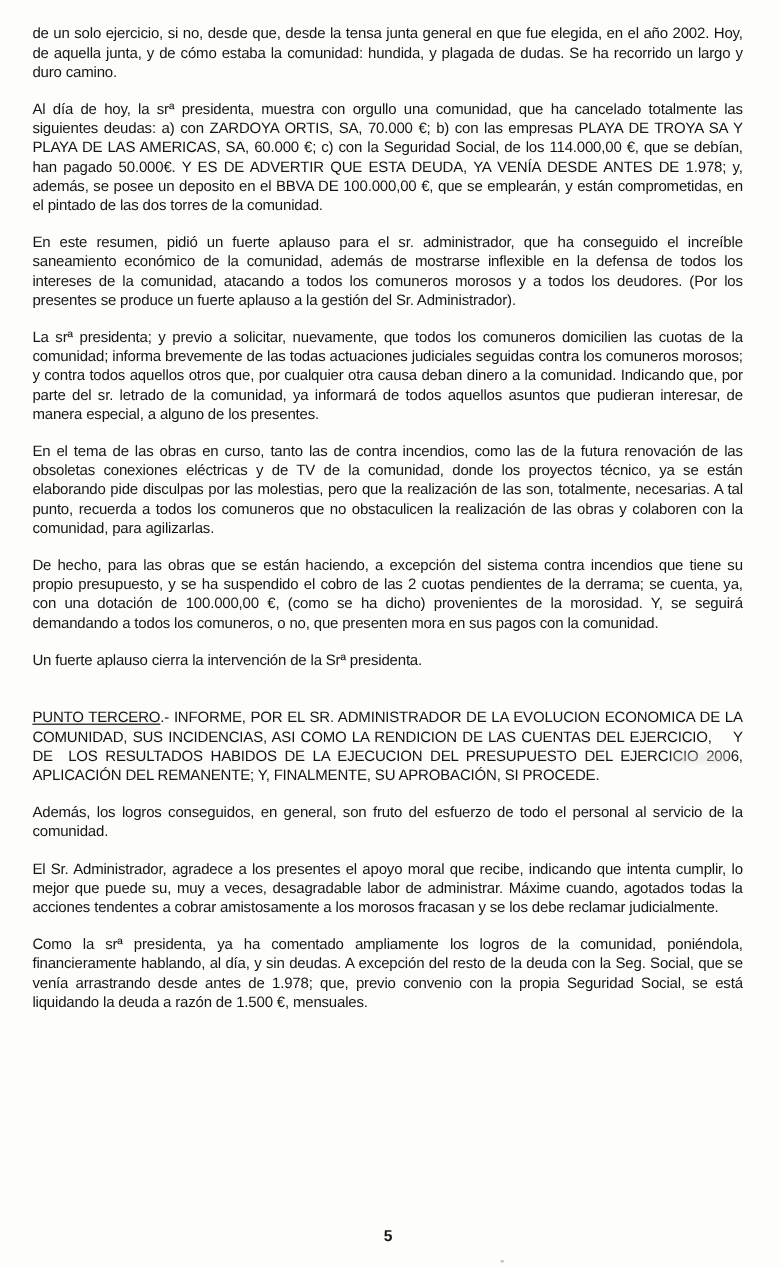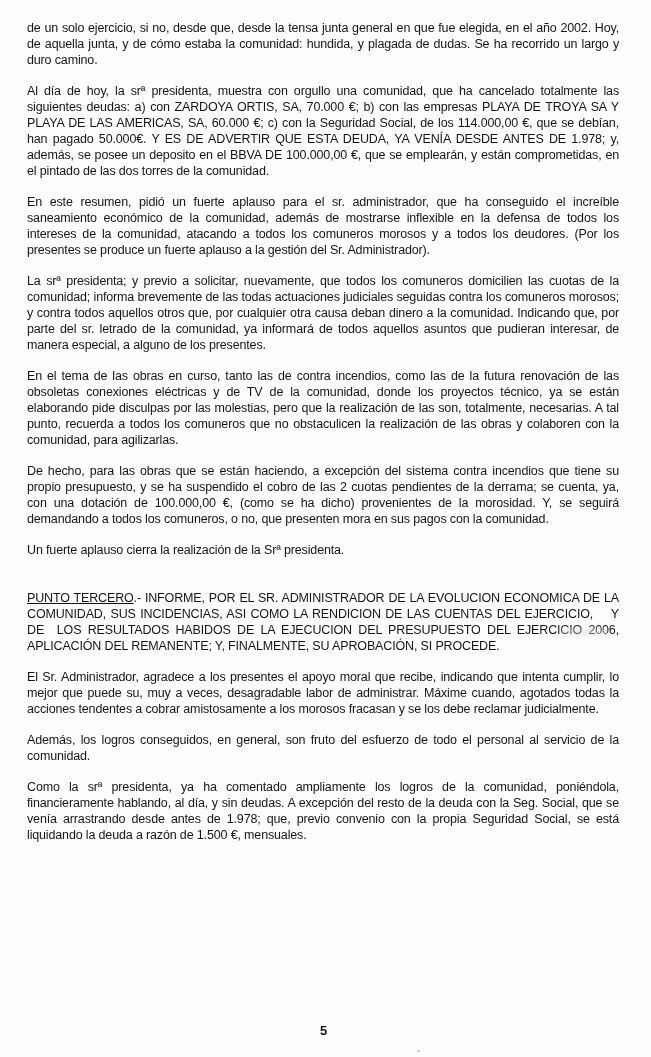--- a/index.html
+++ b/index.html
@@ -72,24 +72,24 @@
 <body>
 
 <div class="page">
   <main class="content">
       <p class="para"><span class="run">de un solo ejercicio, si no, desde que, desde la tensa junta general en que fue elegida, en el año 2002. Hoy, de aquella junta, y de cómo estaba la comunidad: hundida, y plagada de dudas. Se ha recorrido un largo y duro camino.</span></p>
       <p class="para"><span class="run">Al día de hoy, la srª presidenta, muestra con orgullo una comunidad, que ha cancelado totalmente las siguientes deudas: a) con </span><span class="run b">ZARDOYA ORTIS, SA, 70.000 €;</span><span class="run"> b) con las empresas </span><span class="run b">PLAYA DE TROYA SA Y PLAYA DE LAS AMERICAS, SA, 60.000 €;</span><span class="run"> c) con </span><span class="run b">la Seguridad Social, de los 114.000,00 €, que se debían, han pagado 50.000€. Y ES DE ADVERTIR QUE ESTA DEUDA, YA VENÍA DESDE ANTES DE 1.978</span><span class="run">; y, además, se posee un deposito en el </span><span class="run b">BBVA DE 100.000,00 €, que se emplearán, y están comprometidas, en el pintado de las dos torres de la comunidad.</span></p>
       <p class="para"><span class="run">En este resumen, pidió un fuerte aplauso para el sr. administrador, que ha conseguido el increíble saneamiento económico de la comunidad, además de mostrarse inflexible en la defensa de todos los    intereses de la comunidad, atacando a todos los comuneros morosos y a todos los deudores. (Por los presentes se produce un fuerte aplauso a la gestión del Sr. Administrador).</span></p>
       <p class="para"><span class="run">La srª presidenta; y previo a solicitar, nuevamente, que todos los comuneros domicilien las cuotas de la comunidad; informa brevemente de las todas actuaciones judiciales seguidas contra los comuneros morosos; y contra todos aquellos otros que, por cualquier otra causa deban dinero a la comunidad. Indicando que, por parte del sr. letrado de la comunidad, ya informará de todos aquellos asuntos que pudieran interesar, de manera especial, a alguno de los presentes.</span></p>
       <p class="para"><span class="run">En el tema de las obras en curso, tanto las de contra incendios, como las de la futura renovación de las obsoletas conexiones eléctricas y de TV de la comunidad, donde los proyectos técnico, ya se están elaborando pide disculpas por las molestias, pero que la realización de las son, totalmente, necesarias. A tal punto, recuerda a todos los comuneros que no obstaculicen la realización de las obras y colaboren con la comunidad, para agilizarlas.</span></p>
       <p class="para"><span class="run">De hecho, para las obras que se están haciendo, a excepción del sistema contra incendios que tiene su propio presupuesto, y se ha suspendido el cobro de las 2 cuotas pendientes de la derrama; se cuenta, ya, con una dotación de </span><span class="run b">100.000,00 €</span><span class="run">, (como se ha dicho) provenientes de la morosidad. Y, se seguirá demandando a todos los comuneros, o no, que presenten mora en sus pagos con la comunidad.</span></p>
-      <p class="para"><span class="run">Un fuerte aplauso cierra la realización de la Srª presidenta.</span></p>
+      <p class="para"><span class="run">Un fuerte aplauso cierra la intervención de la Srª presidenta.</span></p>
       <p class="para gap-top"><span class="run b u">PUNTO TERCERO</span><span class="run b">.-</span><span class="run"> INFORME, POR EL SR. ADMINISTRADOR DE LA EVOLUCION ECONOMICA DE LA COMUNIDAD, SUS INCIDENCIAS, ASI COMO LA RENDICION DE LAS CUENTAS DEL EJERCICIO,    Y DE  LOS RESULTADOS HABIDOS DE LA EJECUCION DEL PRESUPUESTO DEL EJERCICIO 2006, APLICACIÓN DEL REMANENTE; Y, FINALMENTE, SU APROBACIÓN, SI PROCEDE.</span></p>
+      <p class="para"><span class="run">Además, los logros conseguidos, en general, son fruto del esfuerzo de todo el personal al servicio de la comunidad.</span></p>
       <p class="para"><span class="run">El Sr. Administrador, agradece a los presentes el apoyo moral que recibe, indicando que intenta cumplir, lo mejor que puede su, muy a veces, desagradable labor de administrar. Máxime cuando, agotados todas la acciones tendentes a cobrar amistosamente a los morosos fracasan y se los debe reclamar judicialmente.</span></p>
-      <p class="para"><span class="run">Además, los logros conseguidos, en general, son fruto del esfuerzo de todo el personal al servicio de la comunidad.</span></p>
       <p class="para"><span class="run">Como la srª presidenta, ya ha comentado ampliamente los logros de la comunidad, poniéndola, financieramente hablando, al día, y sin deudas. A excepción del resto de la deuda con la Seg. Social, que se venía arrastrando desde antes de 1.978; que, previo convenio con la propia Seguridad Social, se está liquidando la deuda a razón de 1.500 €, mensuales.</span></p>
     </main>
 
   <div class="smudge"></div>
   <div class="speck speck-1"></div>
 
   <footer class="page-footer">
     <span class="page-number">5</span>
   </footer>
 </div>

